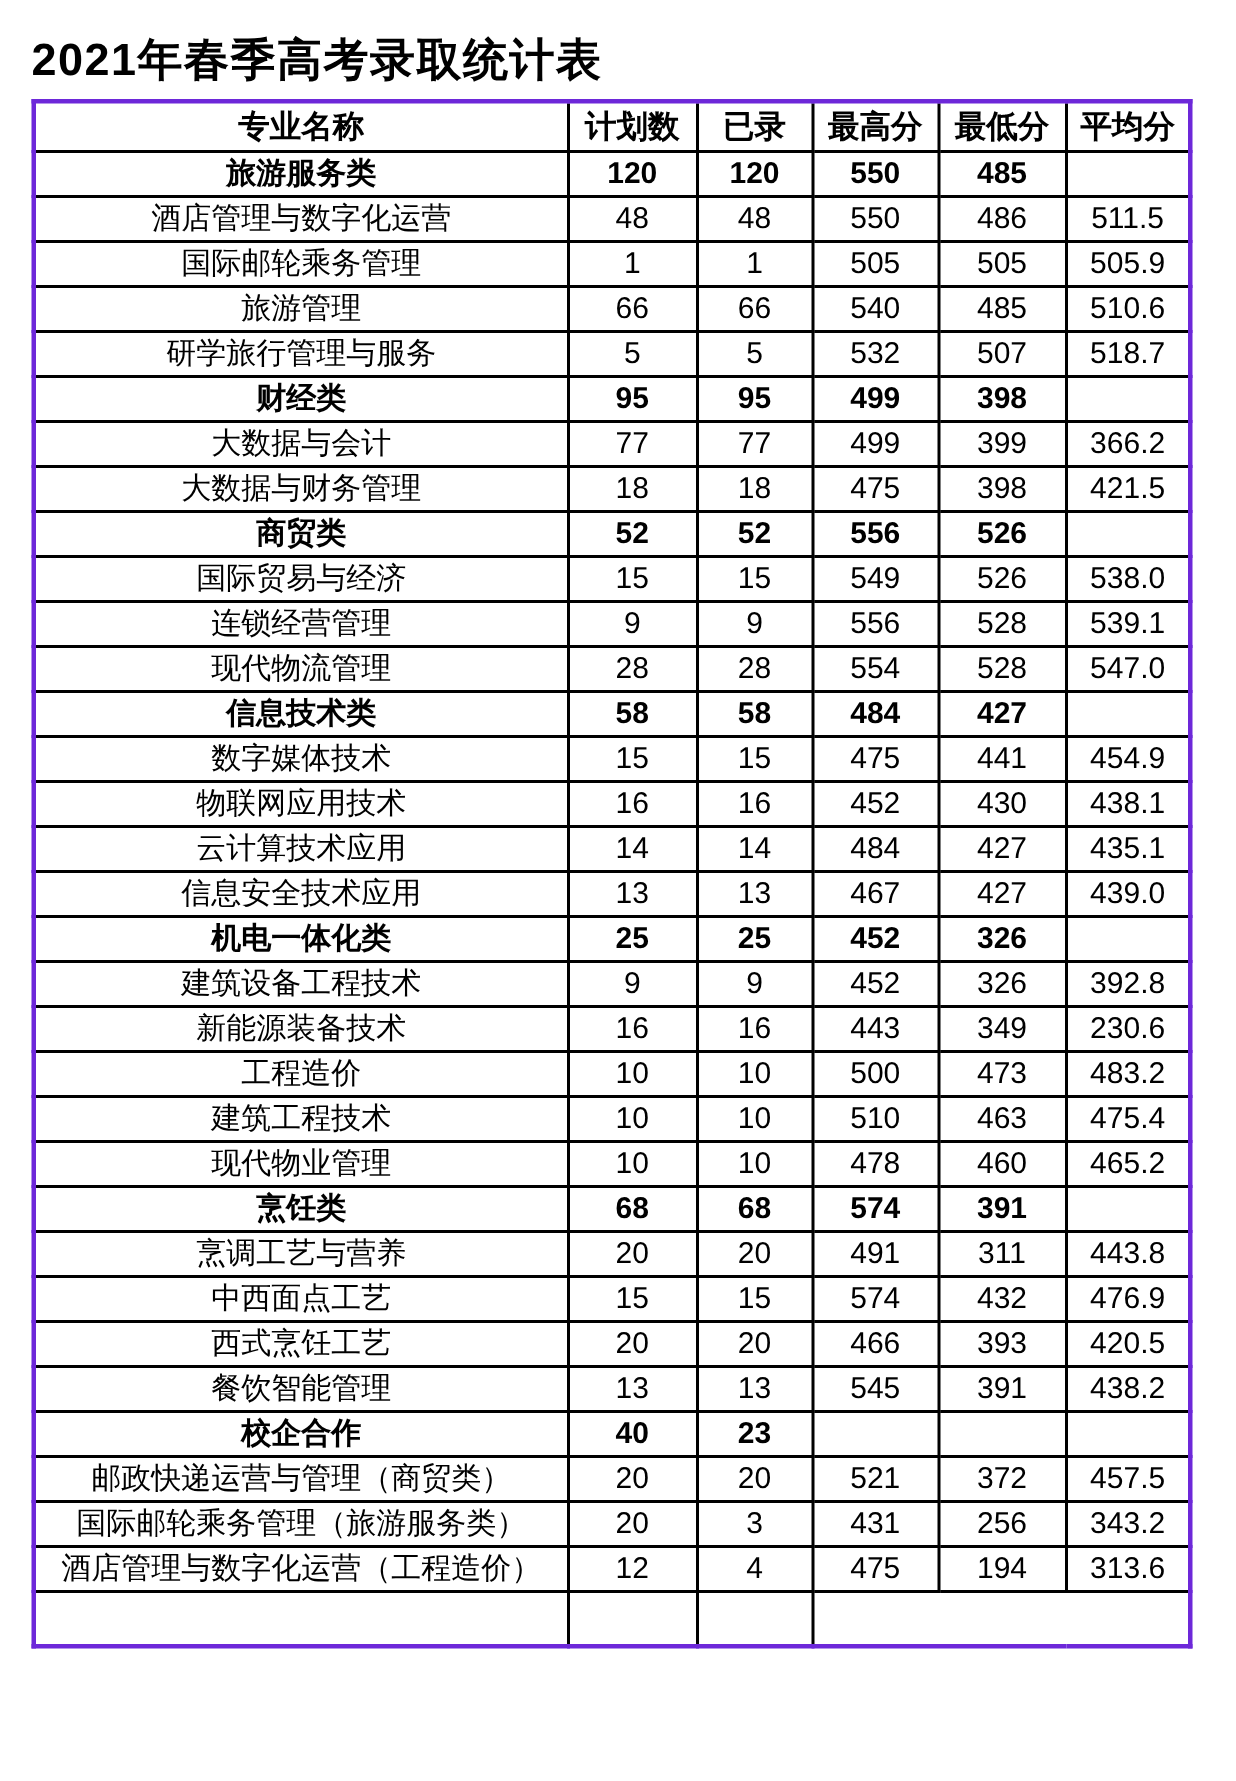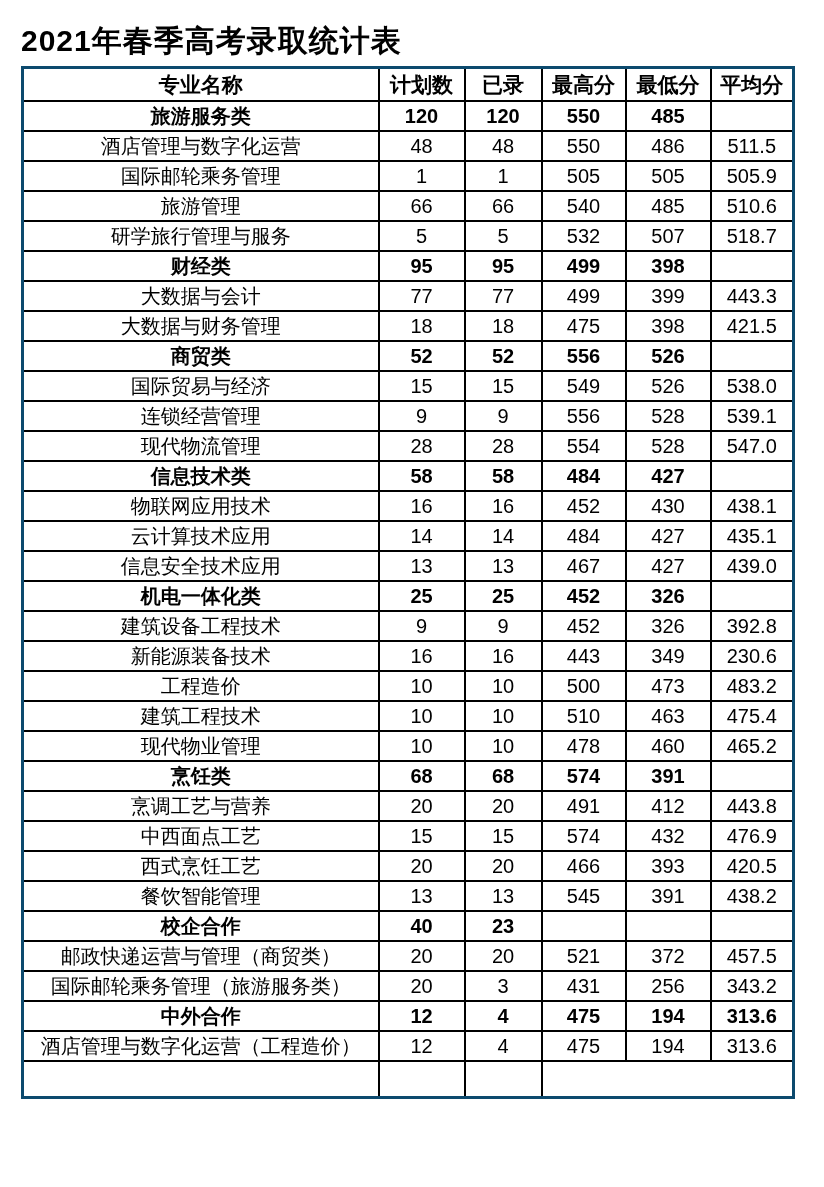--- a/index.html
+++ b/index.html
@@ -29,21 +29,21 @@
     letter-spacing: 1px;
     line-height: 38px;
   }
   table.stats-table {
     position: absolute;
     top: 66px;
     left: 21px;
     width: 771px;
     border-collapse: collapse;
     table-layout: fixed;
-    border: 3px solid #0c4a6e;
+    border: 3px solid #6d28d9;
   }
   .stats-table th,
   .stats-table td {
     border: 2px solid #000;
     text-align: center;
     vertical-align: middle;
     padding: 0 2px;
     font-size: 20px;
     font-weight: normal;
     height: 28px;
@@ -135,21 +135,21 @@
           <td>499</td>
           <td>398</td>
           <td></td>
         </tr>
         <tr>
           <td>大数据与会计</td>
           <td>77</td>
           <td>77</td>
           <td>499</td>
           <td>399</td>
-          <td>443.3</td>
+          <td>366.2</td>
         </tr>
         <tr>
           <td>大数据与财务管理</td>
           <td>18</td>
           <td>18</td>
           <td>475</td>
           <td>398</td>
           <td>421.5</td>
         </tr>
         <tr class="category">
@@ -186,20 +186,28 @@
         </tr>
         <tr class="category">
           <td>信息技术类</td>
           <td>58</td>
           <td>58</td>
           <td>484</td>
           <td>427</td>
           <td></td>
         </tr>
         <tr>
+          <td>数字媒体技术</td>
+          <td>15</td>
+          <td>15</td>
+          <td>475</td>
+          <td>441</td>
+          <td>454.9</td>
+        </tr>
+        <tr>
           <td>物联网应用技术</td>
           <td>16</td>
           <td>16</td>
           <td>452</td>
           <td>430</td>
           <td>438.1</td>
         </tr>
         <tr>
           <td>云计算技术应用</td>
           <td>14</td>
@@ -270,21 +278,21 @@
           <td>68</td>
           <td>574</td>
           <td>391</td>
           <td></td>
         </tr>
         <tr>
           <td>烹调工艺与营养</td>
           <td>20</td>
           <td>20</td>
           <td>491</td>
-          <td>412</td>
+          <td>311</td>
           <td>443.8</td>
         </tr>
         <tr>
           <td>中西面点工艺</td>
           <td>15</td>
           <td>15</td>
           <td>574</td>
           <td>432</td>
           <td>476.9</td>
         </tr>
@@ -321,28 +329,20 @@
           <td>457.5</td>
         </tr>
         <tr>
           <td>国际邮轮乘务管理（旅游服务类）</td>
           <td>20</td>
           <td>3</td>
           <td>431</td>
           <td>256</td>
           <td>343.2</td>
         </tr>
-        <tr class="category">
-          <td>中外合作</td>
-          <td>12</td>
-          <td>4</td>
-          <td>475</td>
-          <td>194</td>
-          <td>313.6</td>
-        </tr>
         <tr>
           <td>酒店管理与数字化运营（工程造价）</td>
           <td>12</td>
           <td>4</td>
           <td>475</td>
           <td>194</td>
           <td>313.6</td>
         </tr>
         <tr class="footer-row">
           <td></td>

